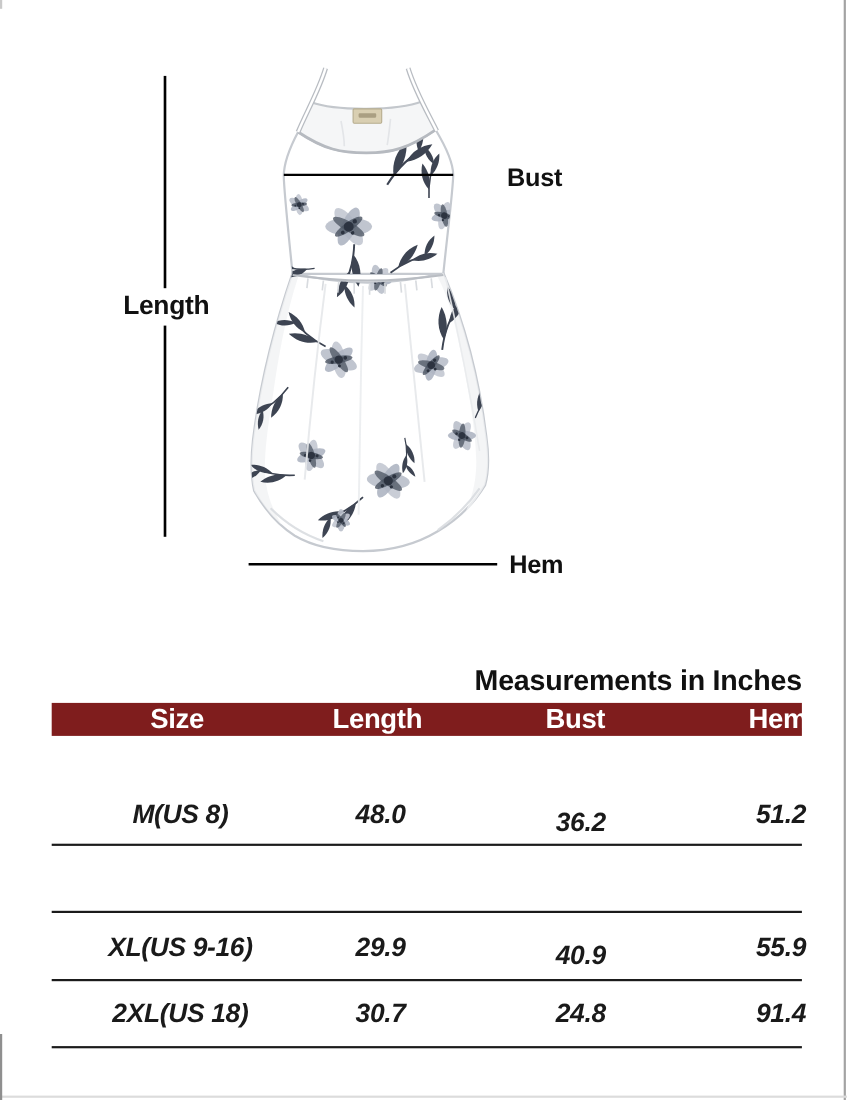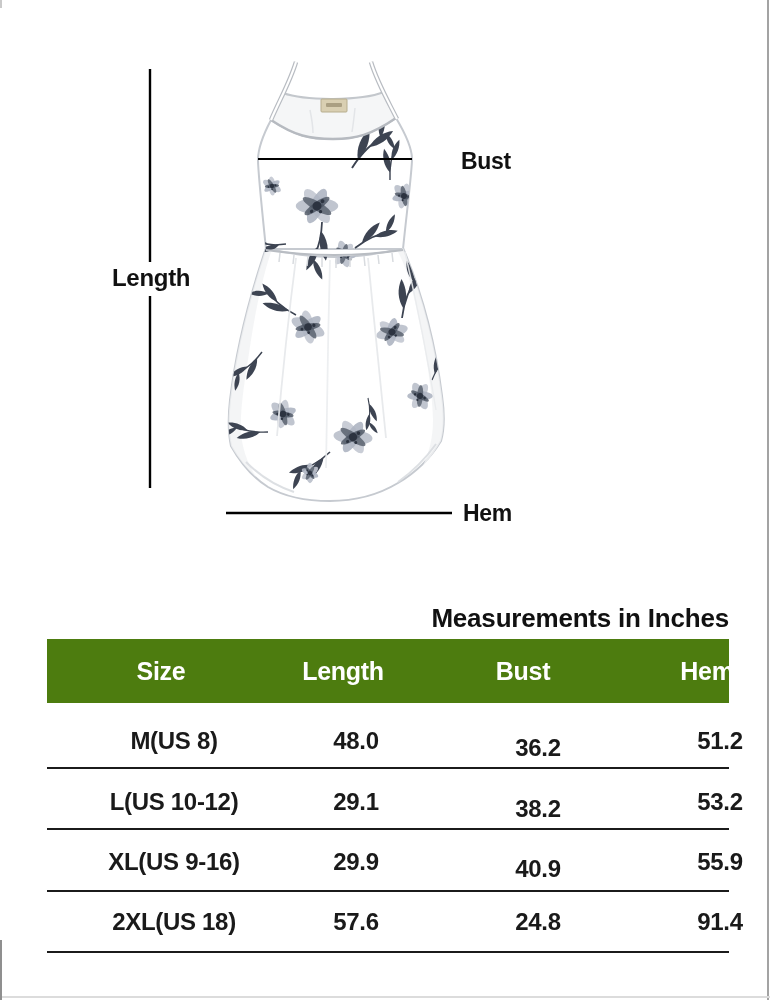--- a/index.html
+++ b/index.html
@@ -12,32 +12,32 @@
   .ann{position:absolute;font-weight:700;color:#111111;letter-spacing:-0.3px;}
   .ann-length{left:112px;top:264px;font-size:24px;}
   .ann-bust{left:461px;top:148px;font-size:23px;}
   .ann-hem{left:463px;top:500px;font-size:23px;}
   
   .tbl-title{
     position:absolute;left:47px;top:603px;width:682px;text-align:right;
     font-size:26px;font-weight:700;color:#111111;letter-spacing:-0.2px;
   }
   .tbl-header{
-    position:absolute;left:47px;top:639px;width:682px;height:64px;
-    background:#4d7c0f;
+    position:absolute;left:47px;top:639px;width:682px;height:30px;
+    background:#7f1d1d;
   }
   .tbl-header .c{color:#ffffff;font-size:25px;}
   .c{
     position:absolute;top:50%;transform:translate(-50%,-50%);
     font-weight:700;font-size:24px;white-space:nowrap;letter-spacing:-0.3px;
   }
   .c1{left:114px;} .c2{left:296px;} .c3{left:478px;} .c4{left:660px;}
   .tbl-header .c1{left:114px;} .tbl-header .c2{left:296px;}
   .tbl-header .c3{left:476px;} .tbl-header .c4{left:660px;}
-  .row{position:absolute;left:60px;width:682px;height:30px;}
+  .row{position:absolute;left:50px;width:682px;height:30px;font-style:italic;}
   .row .c{font-size:24px;color:#1a1a1a;}
   .row-1{top:726px;} .row-2{top:787px;} .row-3{top:847px;} .row-4{top:907px;}
   .row .low{margin-top:7px;}
   .divider{position:absolute;left:47px;width:682px;height:2px;background:#1b1b1b;}
   .d1{top:767px;} .d2{top:828px;} .d3{top:890px;} .d4{top:951px;}
   
   .edge-right{position:absolute;right:1px;top:0;width:2px;height:1000px;background:#a3a3a3;}
   .edge-bottom{position:absolute;left:0;top:996px;width:770px;height:2px;background:#dcdcdc;}
   .edge-left{position:absolute;left:0;top:940px;width:2px;height:60px;background:#8f8f8f;}
   .edge-topleft{position:absolute;left:0;top:0;width:2px;height:8px;background:#c9c9c9;}
@@ -164,39 +164,33 @@
   </div>
 
   <div class="row row-1">
     <span class="c c1">M(US 8)</span>
     <span class="c c2">48.0</span>
     <span class="c c3 low">36.2</span>
     <span class="c c4">51.2</span>
   </div>
   <div class="divider d1"></div>
 
-  <div class="row row-2">
-    <span class="c c1">L(US 10-12)</span>
-    <span class="c c2">29.1</span>
-    <span class="c c3 low">38.2</span>
-    <span class="c c4">53.2</span>
-  </div>
   <div class="divider d2"></div>
 
   <div class="row row-3">
     <span class="c c1">XL(US 9-16)</span>
     <span class="c c2">29.9</span>
     <span class="c c3 low">40.9</span>
     <span class="c c4">55.9</span>
   </div>
   <div class="divider d3"></div>
 
   <div class="row row-4">
     <span class="c c1">2XL(US 18)</span>
-    <span class="c c2">57.6</span>
+    <span class="c c2">30.7</span>
     <span class="c c3">24.8</span>
     <span class="c c4">91.4</span>
   </div>
   <div class="divider d4"></div>
 
   <div class="edge-right"></div>
   <div class="edge-bottom"></div>
   <div class="edge-left"></div>
   <div class="edge-topleft"></div>
 

